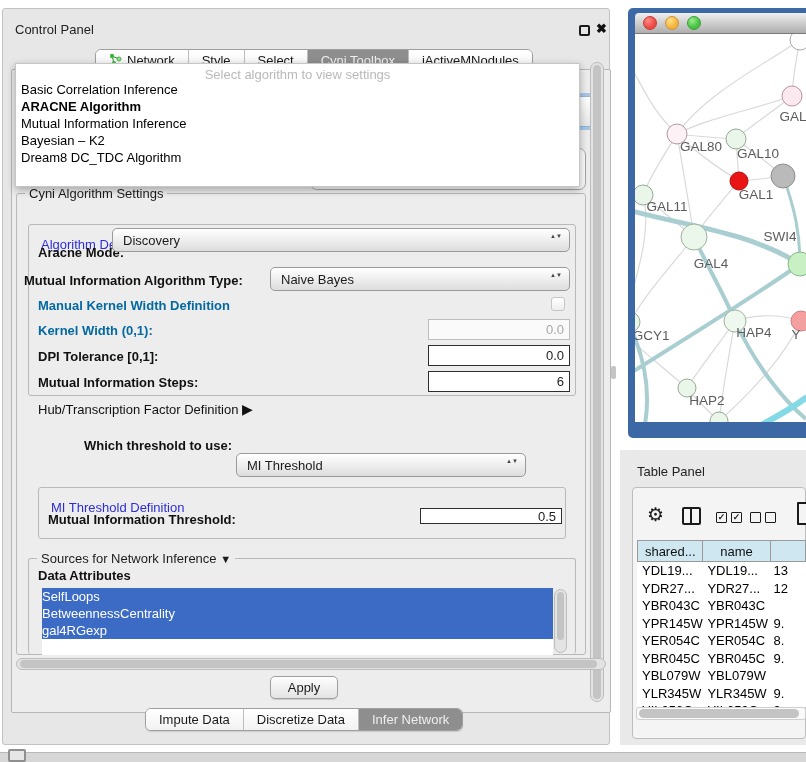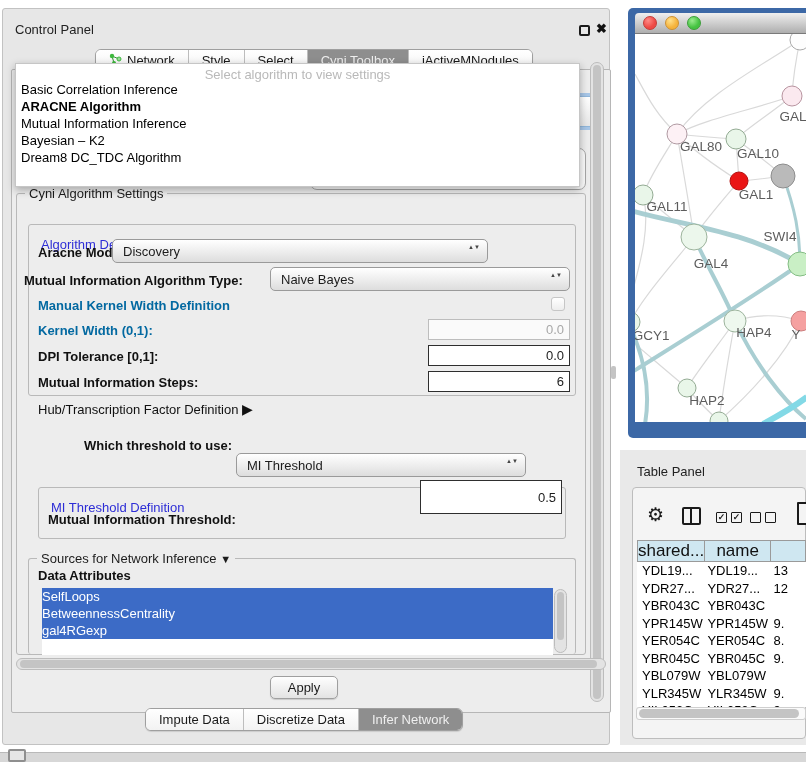--- a/index.html
+++ b/index.html
@@ -91,21 +91,21 @@
   #tp-panel { left:632px; top:487px; width:174px; height:252px; background:#f4f4f4; border:1px solid #bdbdbd; border-radius:4px; }
   .tool { position:absolute; color:#1a1a1a; }
   #gear-i { left:647px; top:503px; font-size:19px; }
   #cols-i { left:682px; top:507px; width:19px; height:18px; border:2px solid #1a1a1a; border-radius:2px; }
   #cols-i:before { content:""; position:absolute; left:6px; top:0; bottom:0; width:2px; background:#1a1a1a; }
   .cbicon { position:absolute; width:11px; height:11px; border:1.5px solid #1a1a1a; border-radius:1px; font-size:9px; line-height:9px; text-align:center; color:#1a1a1a; font-weight:bold; }
   #doc-i { left:797px; top:502px; width:12px; height:23px; border:2px solid #1a1a1a; border-radius:1px; background:#f4f4f4; }
 
   #tbl { left:637px; top:540px; width:169px; background:#ffffff; }
   #tbl-head { display:flex; height:22px; }
-  .th { background:#cfe7f1; border:1px solid #9a9a9a; border-left:none; display:flex; align-items:center; justify-content:center; font-size:17px; color:#111; }
+  .th { background:#cfe7f1; border:1px solid #9a9a9a; border-left:none; display:flex; align-items:center; justify-content:center; font-size:13px; color:#111; }
   .th:first-child { border-left:1px solid #9a9a9a; }
   .th.c0 { width:75px; } .th.c1 { width:76px; } .th.c2 { width:40px; }
   #tbl-rows { height:145px; overflow:hidden; }
   .trow { display:flex; height:17.5px; align-items:center; }
   .tcell { font-size:13px; color:#000; white-space:nowrap; overflow:hidden; }
   .tcell.c0 { width:75px; padding-left:5px; } .tcell.c1 { width:76px; padding-left:4px; } .tcell.c2 { width:40px; padding-left:3px; }
   #tbl-hscroll { left:636px; top:707px; width:170px; height:13px; background:#fafafa; border:1px solid #cfcfcf; border-radius:3px; }
   #tbl-hscroll .sb-thumb { top:1px; bottom:1px; left:2px; width:160px; }
 
   
@@ -161,21 +161,21 @@
     </div>
 
   <div class="group" style="left:16px; top:193px; width:570px; height:462px;">
     <span class="gtitle">Cyni Algorithm Settings</span>
   </div>
 
   <div class="group" style="left:28px; top:224px; width:548px; height:172px;">
     <span class="gtitle blue">Algorithm Definition</span>
   </div>
   <div class="lbl b" style="left:38px; top:245px;">Aracne Mode:</div>
-  <div class="combo" style="left:112px; top:239px; width:376px;">
+  <div class="combo" style="left:112px; top:228px; width:458px;">
     <span>Discovery</span>
     <span class="arrows">▲▼</span>
   </div>
   <div class="lbl b" style="left:24px; top:273px;">Mutual Information Algorithm Type:</div>
   <div class="combo" style="left:270px; top:267px; width:300px;">
     <span>Naive Bayes</span>
     <span class="arrows">▲▼</span>
   </div>
   <div class="lbl dis" style="left:38px; top:298px;">Manual Kernel Width Definition</div>
   <div class="cb" style="left:551px; top:297px;"></div>
@@ -193,21 +193,21 @@
 
   <div class="lbl b" style="left:84px; top:438px;">Which threshold to use:</div>
   <div class="combo" style="left:236px; top:453px; width:290px;">
     <span>MI Threshold</span>
     <span class="arrows">▲▼</span>
   </div>
   <div class="group" style="left:38px; top:487px; width:528px; height:52px;">
     <span class="gtitle blue">MI Threshold Definition</span>
   </div>
   <div class="lbl b" style="left:48px; top:512px;">Mutual Information Threshold:</div>
-  <div class="tfield" style="left:420px; top:480px; width:142px; height:34px;">0.5</div>
+  <div class="tfield" style="left:420px; top:508px; width:142px; height:16px;">0.5</div>
 
   <div class="group" style="left:28px; top:558px; width:548px; height:96px; border-bottom:none;">
     <span class="gtitle"><span>Sources for Network Inference</span> <span style="font-size:11px;">▼</span></span>
   </div>
   <div class="lbl b" style="left:38px; top:568px;">Data Attributes</div>
   <div id="attr-list" class="abs">
       <div class="attr-item">SelfLoops</div>
       <div class="attr-item">BetweennessCentrality</div>
       <div class="attr-item">gal4RGexp</div>
     </div>

